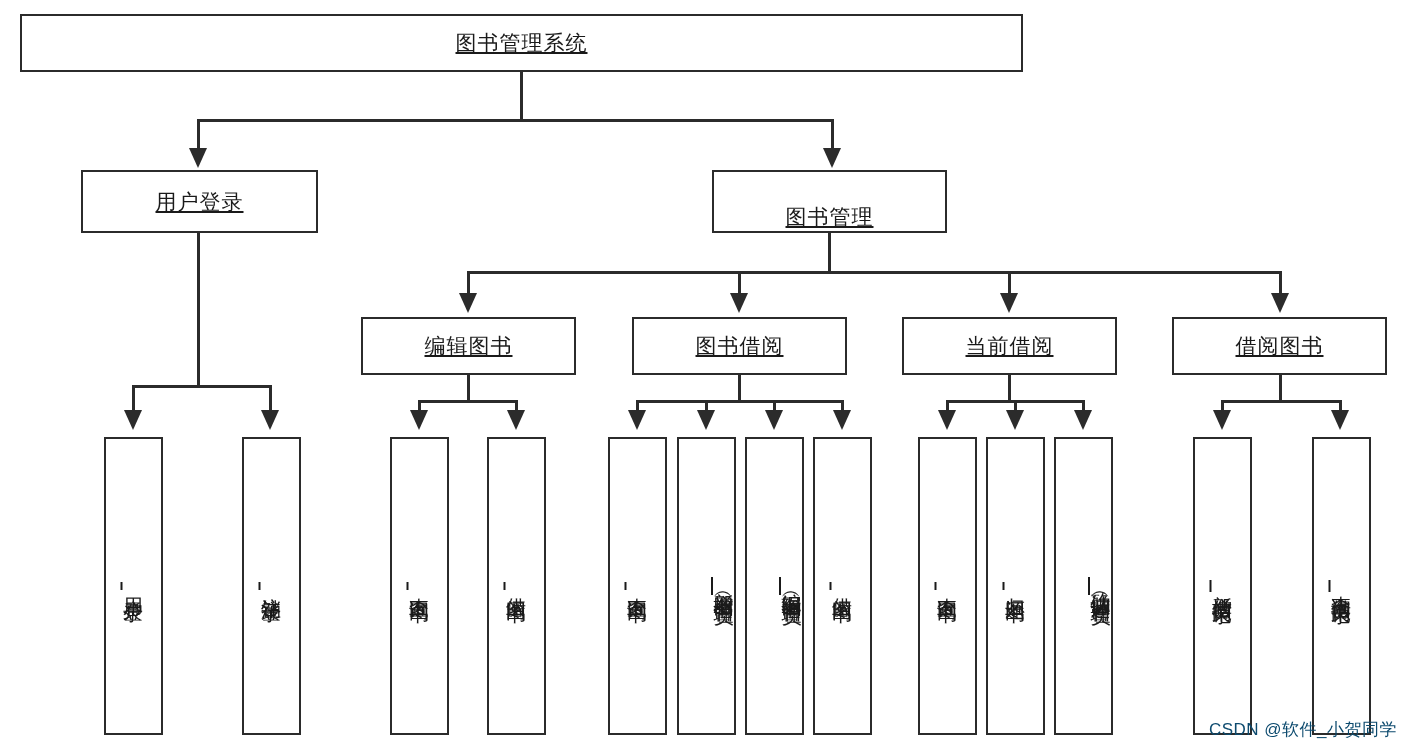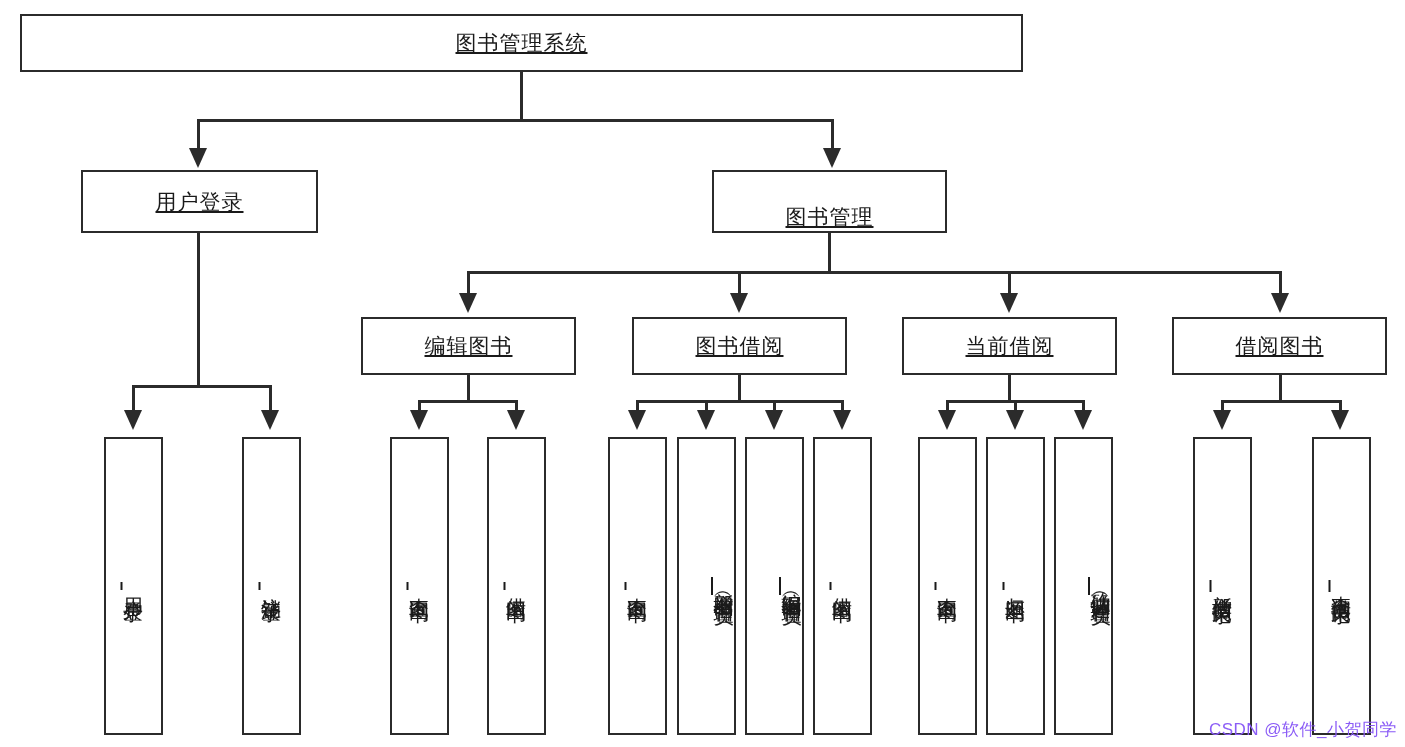--- a/index.html
+++ b/index.html
@@ -61,21 +61,21 @@
     height: 0;
     border-left: 9px solid transparent;
     border-right: 9px solid transparent;
     border-top: 20px solid #2b2b2b;
   }
   #watermark {
     position: absolute;
     right: 8px;
     bottom: 6px;
     font-size: 17px;
-    color: #8b5cf6;
+    color: #0c4a6e;
     letter-spacing: 0.5px;
     white-space: nowrap;
     pointer-events: none;
   }
 </style>
 </head>
 <body>
 
 <div id="canvas">
 

